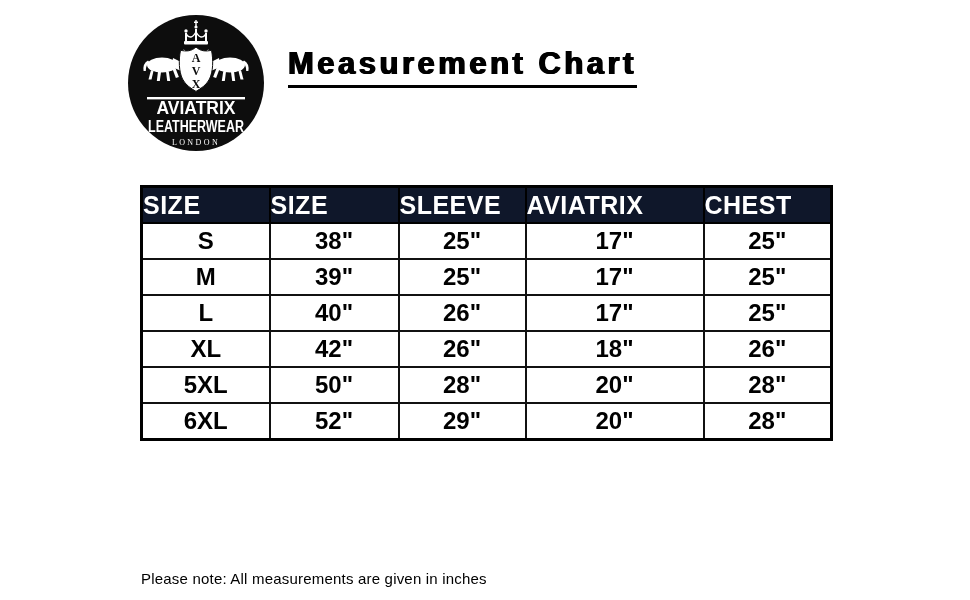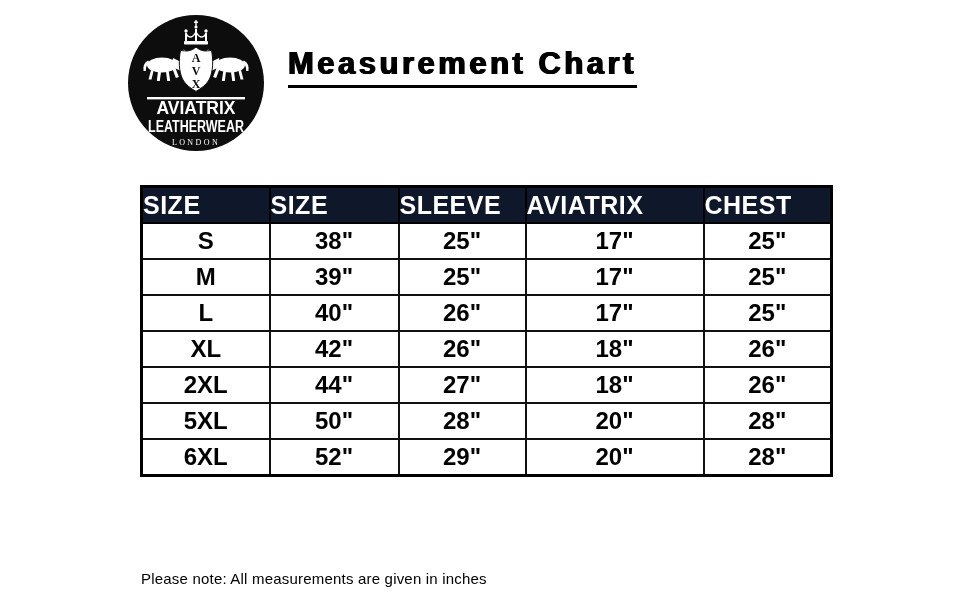--- a/index.html
+++ b/index.html
@@ -166,27 +166,20 @@
       <td>25"</td>
     </tr>
     <tr>
       <td>XL</td>
       <td>42"</td>
       <td>26"</td>
       <td>18"</td>
       <td>26"</td>
     </tr>
     <tr>
-      <td>2XL</td>
-      <td>44"</td>
-      <td>27"</td>
-      <td>18"</td>
-      <td>26"</td>
-    </tr>
-    <tr>
       <td>5XL</td>
       <td>50"</td>
       <td>28"</td>
       <td>20"</td>
       <td>28"</td>
     </tr>
     <tr>
       <td>6XL</td>
       <td>52"</td>
       <td>29"</td>

